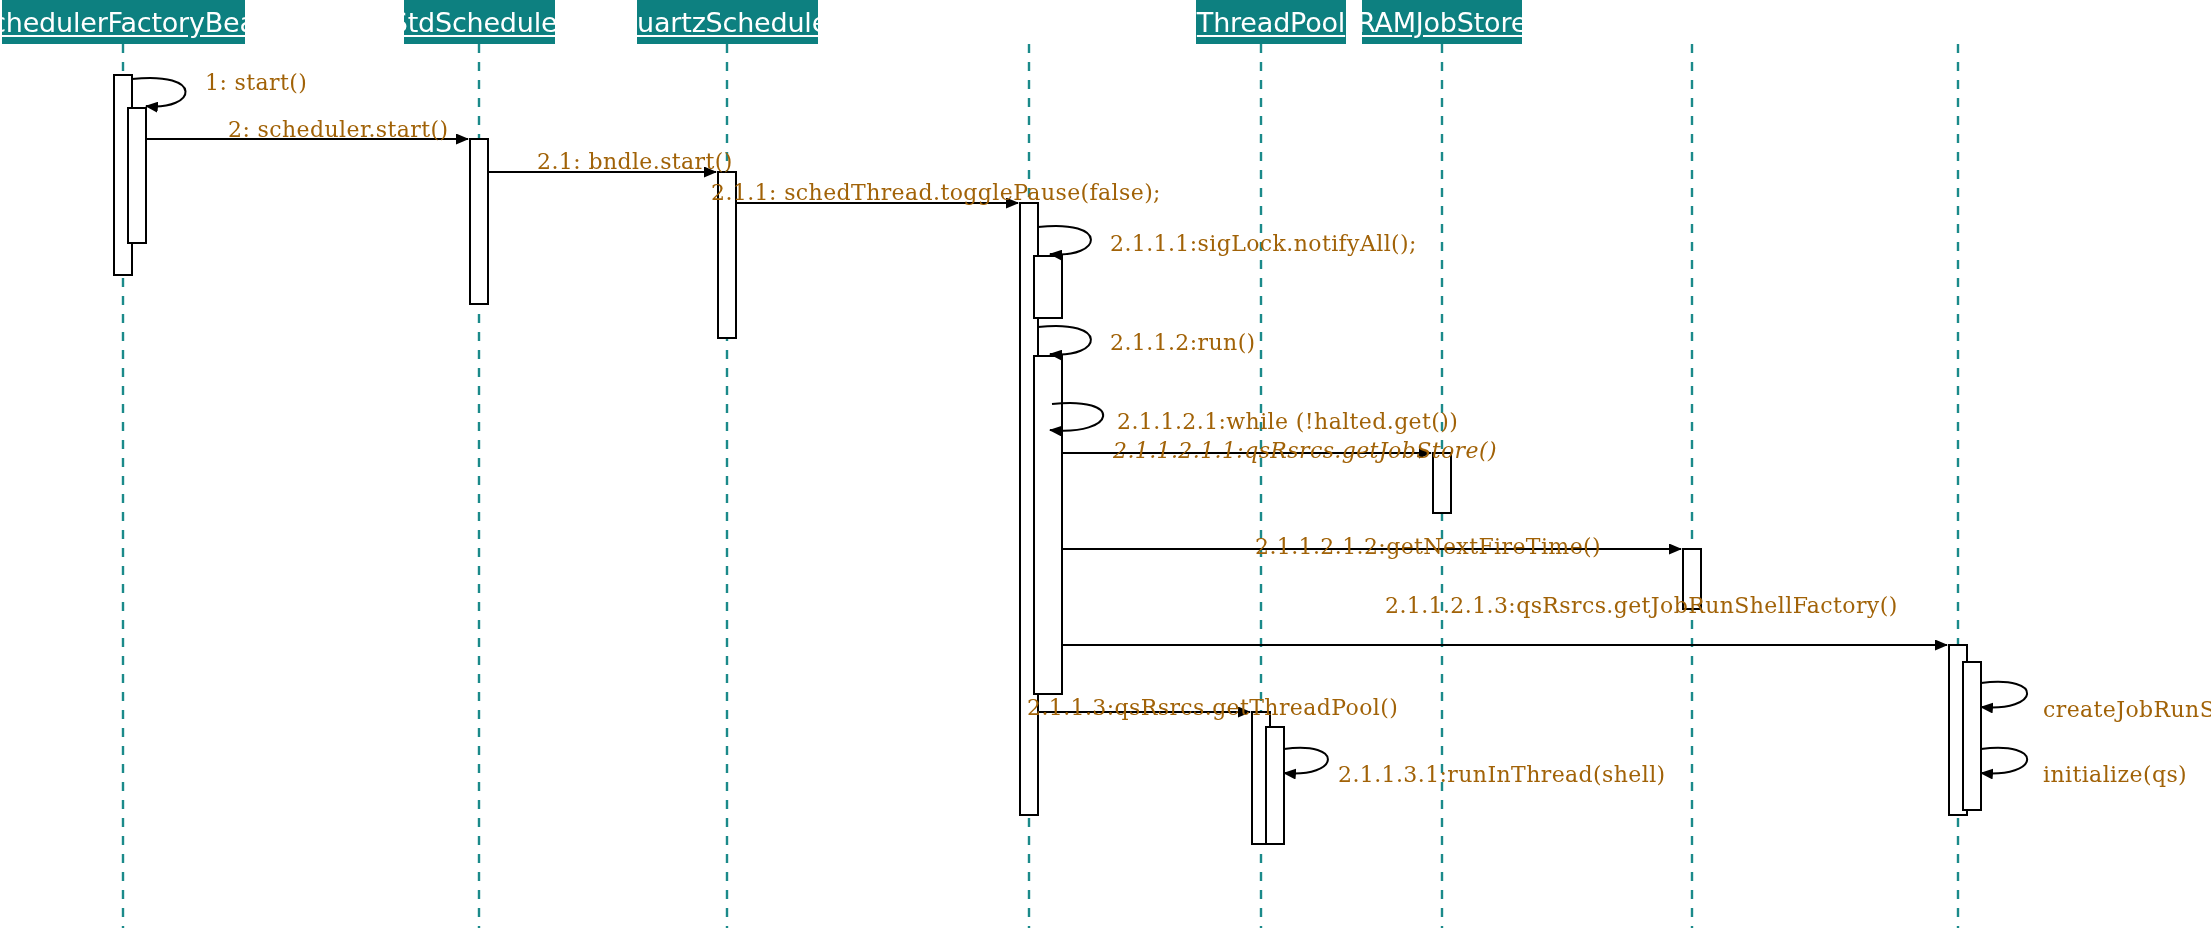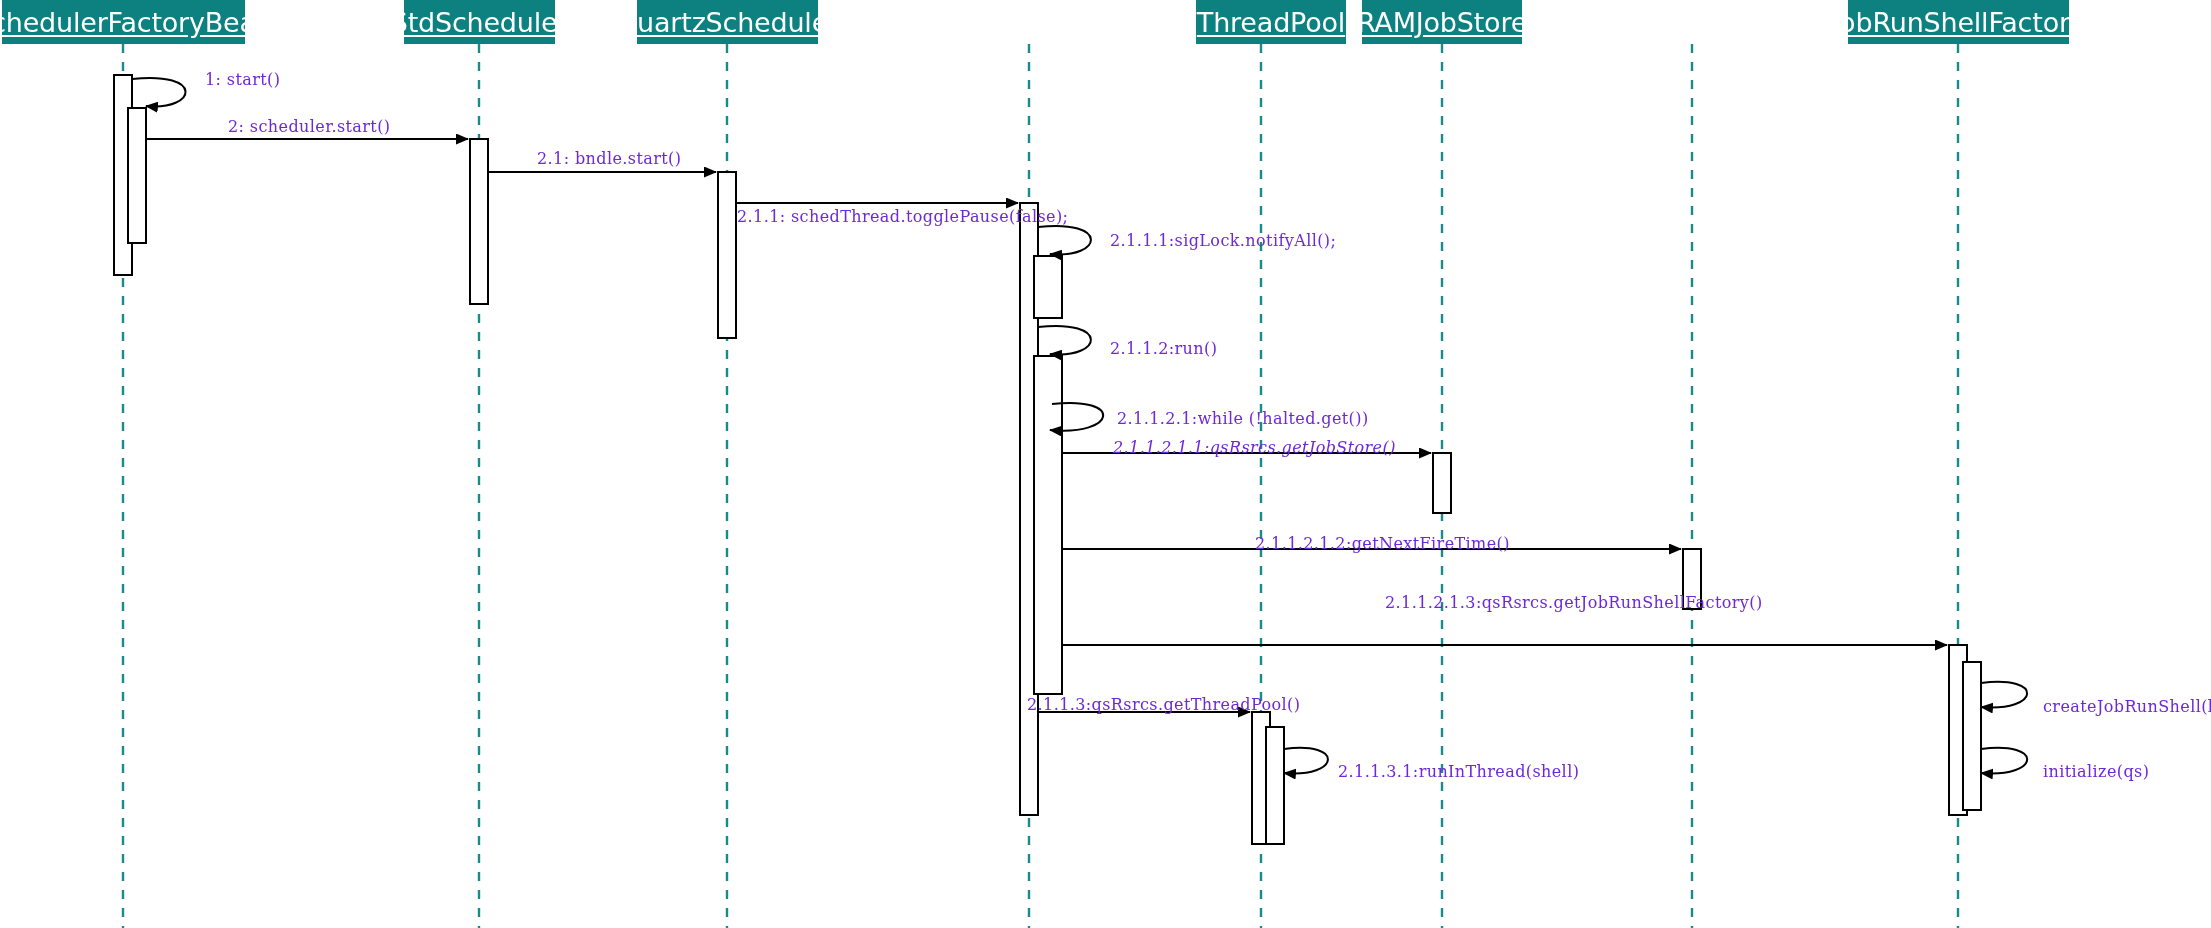--- a/index.html
+++ b/index.html
@@ -43,22 +43,22 @@
     font-size: 27px;
     line-height: 1;
     text-decoration: underline;
     text-underline-offset: 3px;
     white-space: nowrap;
     letter-spacing: -0.2px;
   }
   .msg-label {
     position: absolute;
     font-family: "DejaVu Serif", serif;
-    font-size: 16px;
-    color: #6d28d9;
+    font-size: 22px;
+    color: #a16207;
     white-space: nowrap;
     letter-spacing: 0.4px;
   }
 </style>
 </head>
 <body>
 
 <div id="diagram-root">
 
   <svg id="seq-svg" viewBox="0 0 2211 928" xmlns="http://www.w3.org/2000/svg">
@@ -138,30 +138,27 @@
   </div>
   <div class="lifeline-header-box" style="left:637px; width:181px;">
     <span class="lifeline-header-label">QuartzScheduler</span>
   </div>
   <div class="lifeline-header-box" style="left:1196px; width:150px;">
     <span class="lifeline-header-label">ThreadPool</span>
   </div>
   <div class="lifeline-header-box" style="left:1362px; width:160px;">
     <span class="lifeline-header-label">RAMJobStore</span>
   </div>
-  <div class="lifeline-header-box" style="left:1848px; width:221px;">
-    <span class="lifeline-header-label">JobRunShellFactory</span>
-  </div>
 
   <div class="msg-label" style="left:205px;  top:70px;">1: start()</div>
   <div class="msg-label" style="left:228px;  top:117px;">2: scheduler.start()</div>
   <div class="msg-label" style="left:537px;  top:149px;">2.1: bndle.start()</div>
-  <div class="msg-label" style="left:737px;  top:180px;margin-top:27px;">2.1.1: schedThread.togglePause(false);</div>
+  <div class="msg-label" style="left:711px;  top:180px;">2.1.1: schedThread.togglePause(false);</div>
   <div class="msg-label" style="left:1110px; top:231px;">2.1.1.1:sigLock.notifyAll();</div>
-  <div class="msg-label" style="left:1110px; top:330px;margin-top:9px;">2.1.1.2:run()</div>
+  <div class="msg-label" style="left:1110px; top:330px;">2.1.1.2:run()</div>
   <div class="msg-label" style="left:1117px; top:409px;">2.1.1.2.1:while (!halted.get())</div>
   <div class="msg-label" style="left:1113px; top:438px;font-style:italic;">2.1.1.2.1.1:qsRsrcs.getJobStore()</div>
   <div class="msg-label" style="left:1255px; top:534px;">2.1.1.2.1.2:getNextFireTime()</div>
   <div class="msg-label" style="left:1341px; top:593px;margin-left:44px;">2.1.1.2.1.3:qsRsrcs.getJobRunShellFactory()</div>
   <div class="msg-label" style="left:2043px; top:697px;">createJobRunShell(bndle)</div>
   <div class="msg-label" style="left:1027px; top:695px;">2.1.1.3:qsRsrcs.getThreadPool()</div>
   <div class="msg-label" style="left:1338px; top:762px;">2.1.1.3.1:runInThread(shell)</div>
   <div class="msg-label" style="left:2043px; top:762px;">initialize(qs)</div>
 
 </div>

